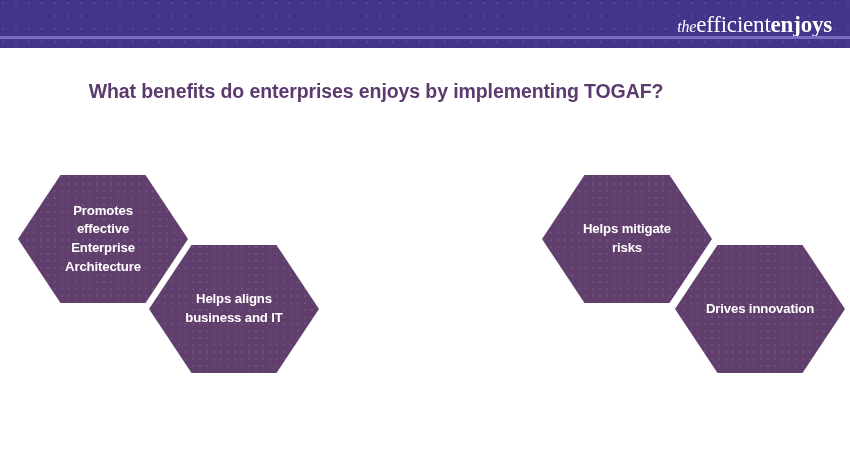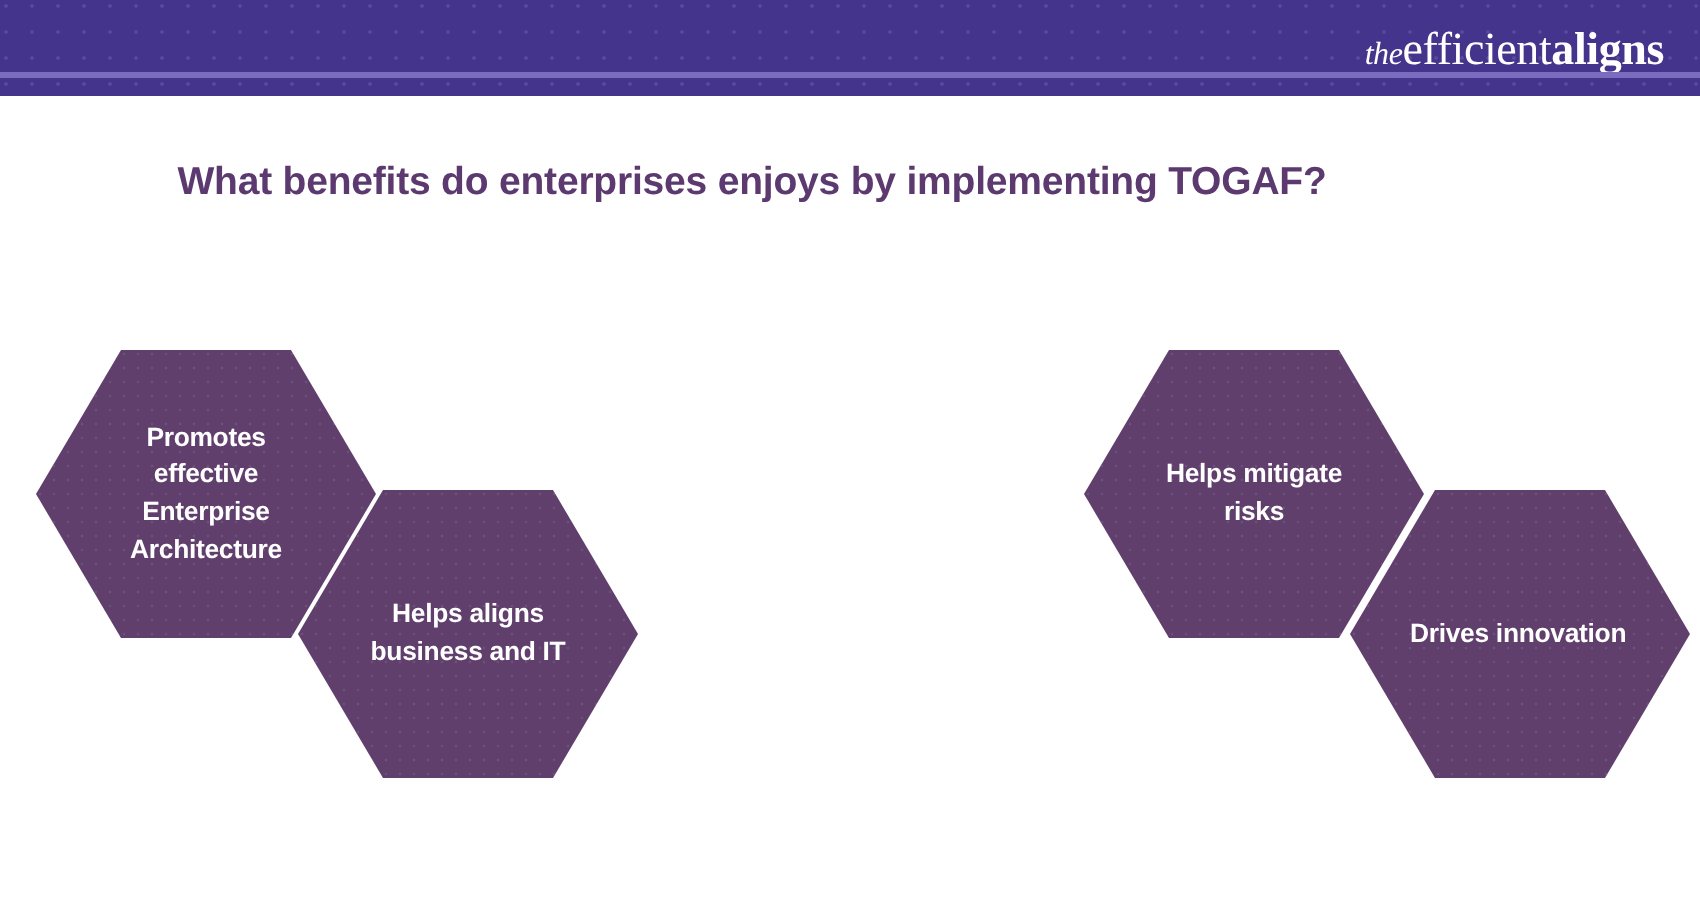--- a/index.html
+++ b/index.html
@@ -78,30 +78,30 @@
   .hex-board {
     position: absolute;
     left: 0;
     top: 160px;
     width: 850px;
     height: 230px;
   }
   .hex {
     position: absolute;
     width: 170px;
-    height: 144px;
+    height: 128px;
     background: #603f6d;
     background-image:
       radial-gradient(circle at 2px 2px, rgba(255,255,255,0.085) 0.7px, transparent 0.8px);
     background-size: 7px 7px;
     -webkit-clip-path: polygon(25% 0%, 75% 0%, 100% 50%, 75% 100%, 25% 100%, 0% 50%);
     clip-path: polygon(25% 0%, 75% 0%, 100% 50%, 75% 100%, 25% 100%, 0% 50%);
     display: flex;
     align-items: center;
-    justify-content: flex-start;
+    justify-content: center;
     box-sizing: border-box;
     padding: 0 30px;
   }
   .hex-label {
     color: #ffffff;
     font-size: 13.2px;
     font-weight: 700;
     line-height: 1.42;
     text-align: center;
     letter-spacing: -0.15px;
@@ -109,21 +109,21 @@
   .hex.row-top    { top: 15px; }
   .hex.row-bottom { top: 85px; }
 </style>
 </head>
 <body>
 
 <div class="header">
   <div class="logo">
     <span class="l-the">the</span>
       <span class="l-knowledge">efficient</span>
-      <span class="l-academy">aligns</span>
+      <span class="l-academy">enjoys</span>
   </div>
 </div>
 <div class="header-accent"></div>
 
 <div class="page-title">What benefits do enterprises enjoys by implementing TOGAF?</div>
 
 <div class="hex-board">
     <div class="hex row-top" style="left: 18px;">
       <div class="hex-label">Promotes effective Enterprise Architecture</div>
     </div>

